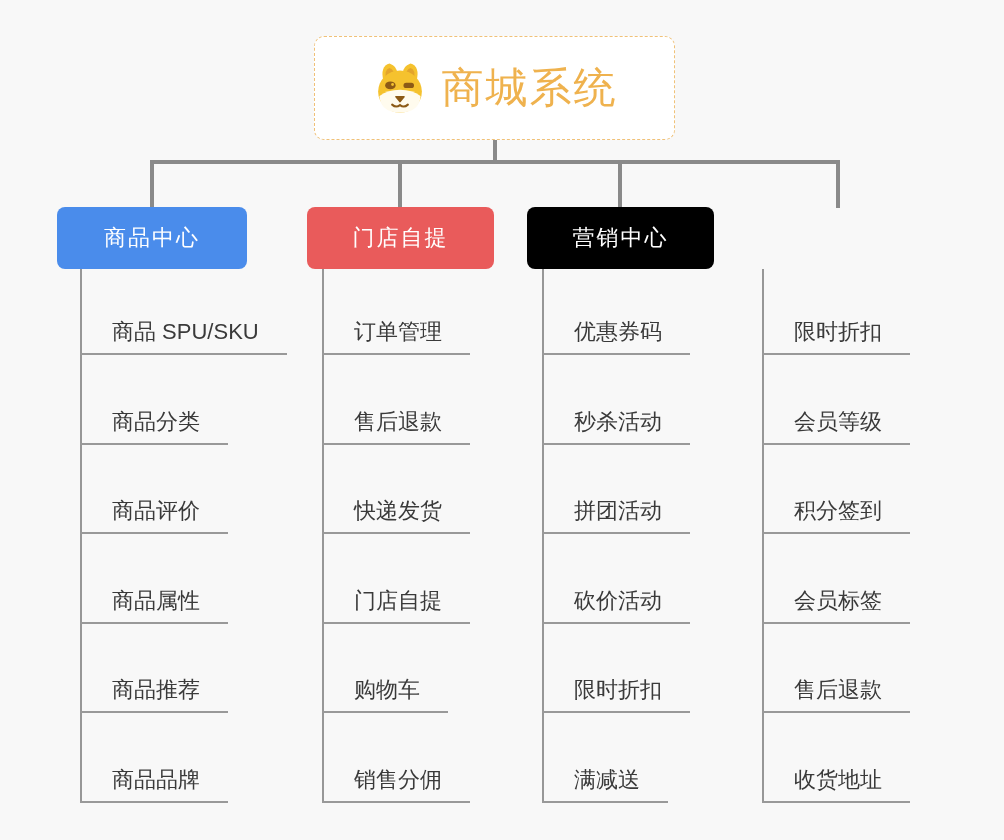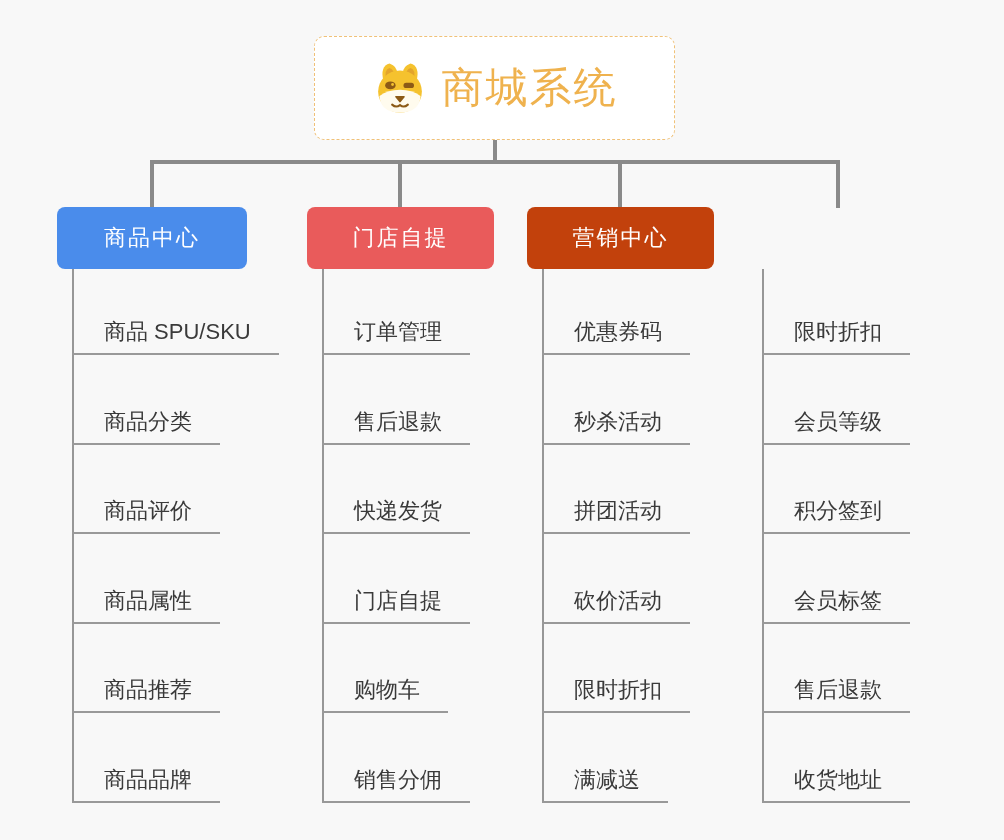--- a/index.html
+++ b/index.html
@@ -41,21 +41,21 @@
     color:#FFFFFF;font-size:22px;letter-spacing:2px;white-space:nowrap;
     box-sizing:border-box;cursor:default;
   }
   .bh1{left:57px;width:190px;}
   .bh2{left:307px;width:187px;}
   .bh3{left:527px;width:187px;}
   .bh4{left:744px;width:187px;}
 
   
   .branch-col{position:absolute;top:0;width:1px;height:840px;}
-  .col1{left:72px;}
+  .col1{left:80px;}
   .col2{left:322px;}
   .col3{left:542px;}
   .col4{left:762px;}
   .trunk{
     position:absolute;left:0;top:269px;width:2px;height:533px;
     background:#979797;
   }
   .leaf{
     position:absolute;left:0;
     font-size:22px;line-height:30px;color:#3A3A3A;
@@ -94,21 +94,21 @@
 
   <div class="line stem"></div>
   <div class="line hbar"></div>
   <div class="line drop d1"></div>
   <div class="line drop d2"></div>
   <div class="line drop d3"></div>
   <div class="line drop d4"></div>
 
   <div class="branch-header bh1" style="background-color: rgb(74, 140, 235);">商品中心</div>
   <div class="branch-header bh2" style="background-color: rgb(233, 91, 91);">门店自提</div>
-  <div class="branch-header bh3" style="background-color: #c2410c;">营销中心</div>
+  <div class="branch-header bh3" style="background-color: #000000;">营销中心</div>
 
   <div class="branch-col col1">
     <div class="trunk"></div>
     <div class="leaf r0">商品 SPU/SKU</div>
     <div class="leaf r1">商品分类</div>
     <div class="leaf r2">商品评价</div>
     <div class="leaf r3">商品属性</div>
     <div class="leaf r4">商品推荐</div>
     <div class="leaf r5">商品品牌</div>
   </div>

